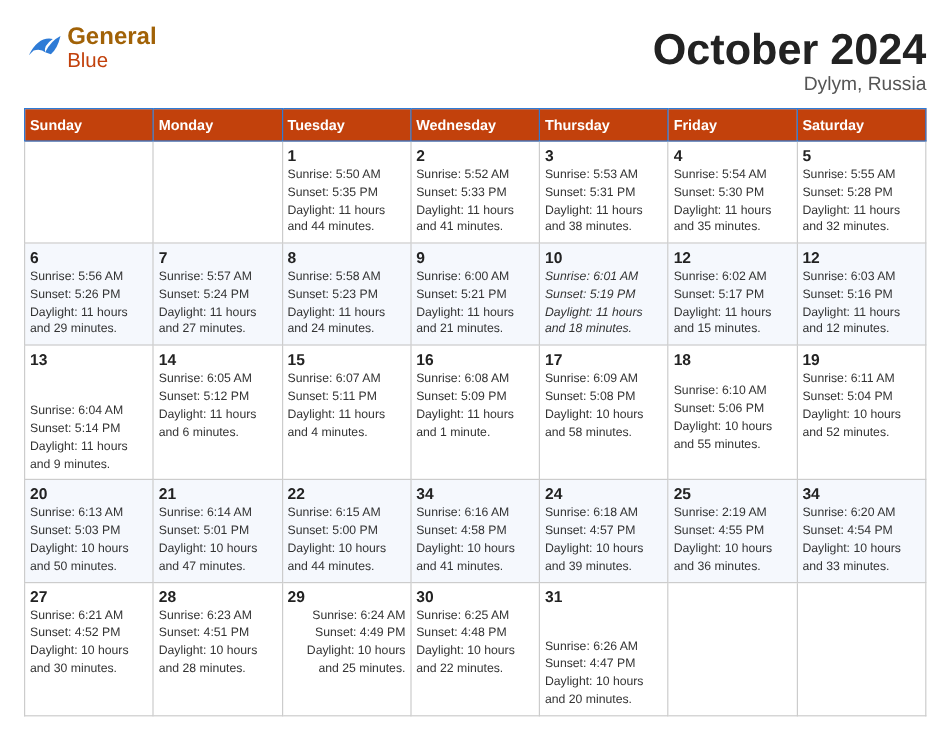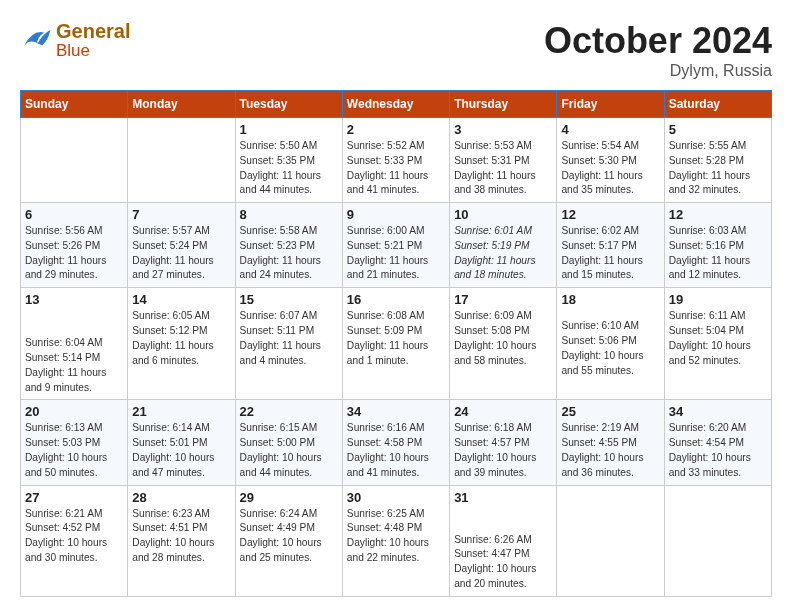--- a/index.html
+++ b/index.html
@@ -285,21 +285,21 @@
 Daylight: 10 hours and 30 minutes.</div>
         </td>
         <td>
           <span class="day-number">28</span>
           <div class="day-info" style="white-space: pre-line;">Sunrise: 6:23 AM
 Sunset: 4:51 PM
 Daylight: 10 hours and 28 minutes.</div>
         </td>
         <td>
           <span class="day-number">29</span>
-          <div class="day-info" style="white-space: pre-line;">Sunrise: 6:24 AM
+          <div class="day-info" style="white-space: pre-line; text-align: right;">Sunrise: 6:24 AM
 Sunset: 4:49 PM
 Daylight: 10 hours and 25 minutes.</div>
         </td>
         <td>
           <span class="day-number">30</span>
           <div class="day-info" style="white-space: pre-line;">Sunrise: 6:25 AM
 Sunset: 4:48 PM
 Daylight: 10 hours and 22 minutes.</div>
         </td>
         <td>

